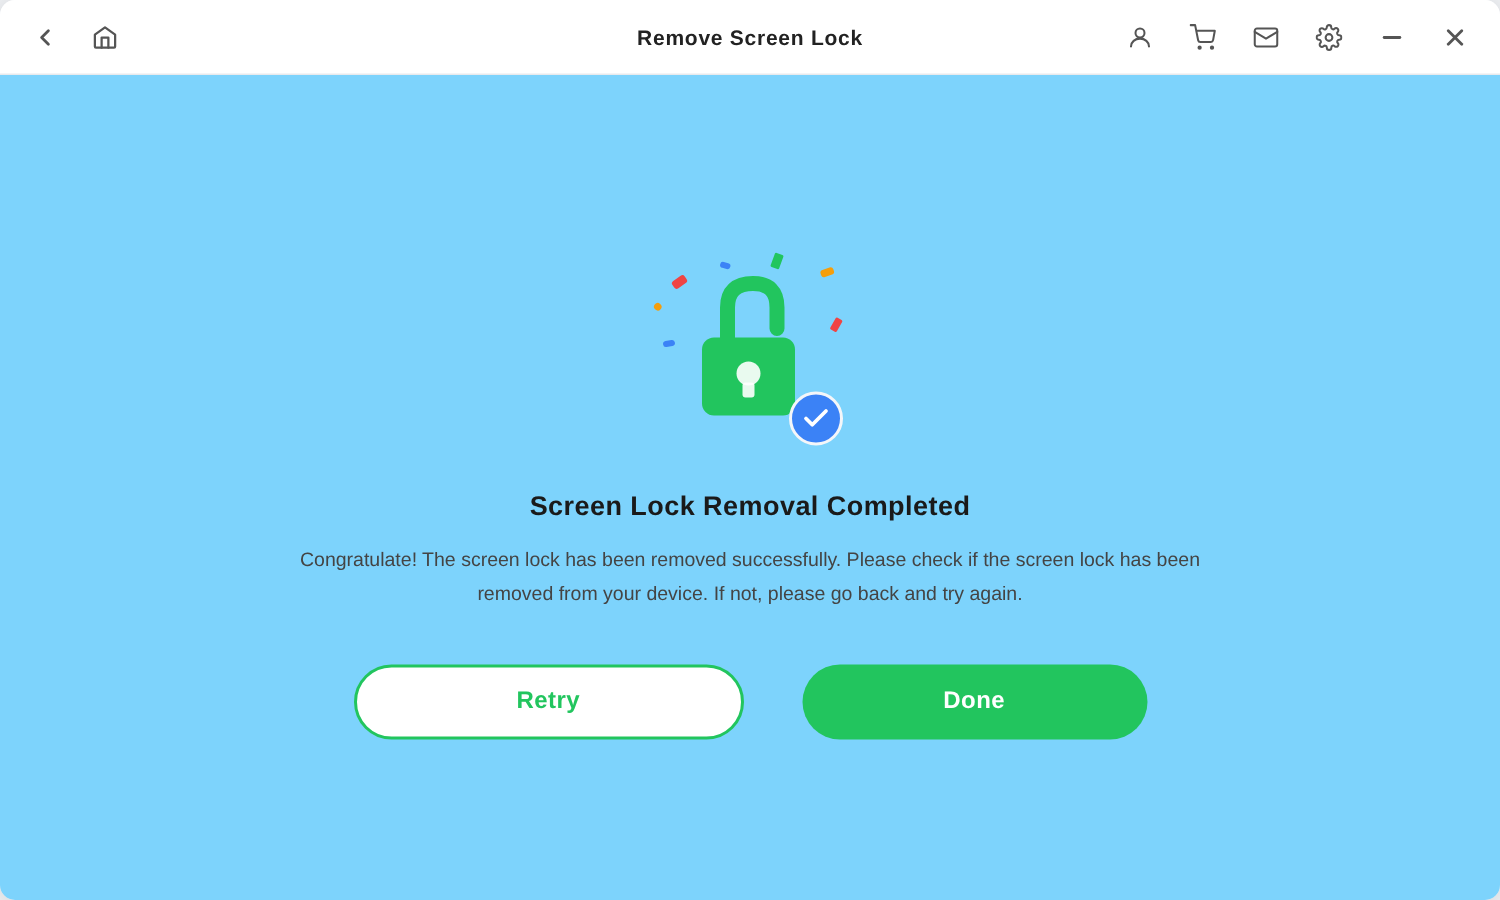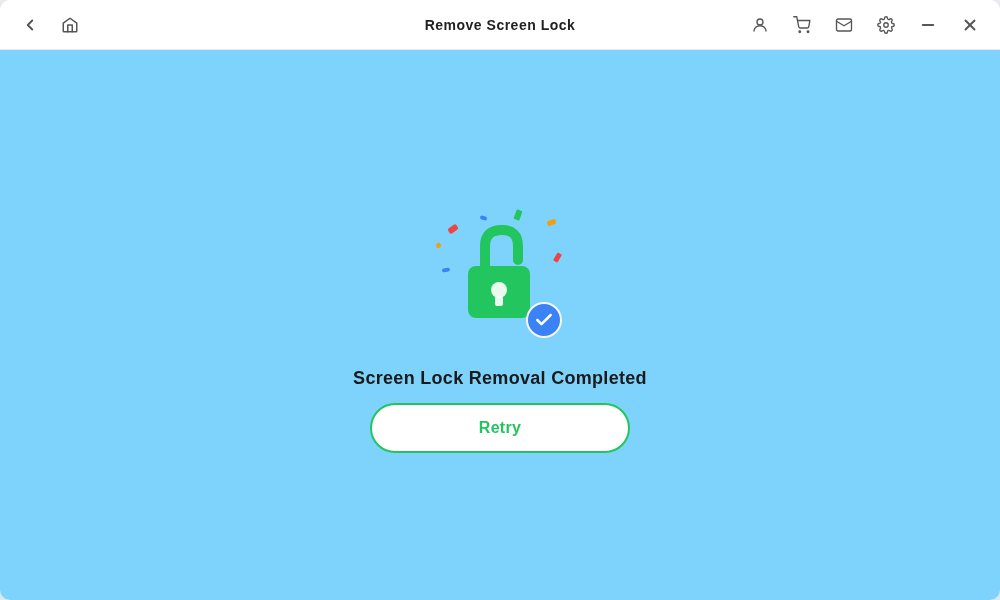--- a/index.html
+++ b/index.html
@@ -276,18 +276,20 @@
 
       <div class="check-badge">
         <svg viewBox="0 0 24 24" fill="none" stroke="white" stroke-width="3" stroke-linecap="round" stroke-linejoin="round">
           <polyline points="20 6 9 17 4 12"></polyline>
         </svg>
       </div>
     </div>
 
     <div class="completion-title">Screen Lock Removal Completed</div>
 
+    <div class="completion-description">Congratulate! The screen lock has been removed successfully. Please check if the screen lock has been removed from your device. If not, please go back and try again.</div>
 
     <div class="button-row">
       <button class="btn-retry">Retry</button>
+      <button class="btn-done">Done</button>
     </div>
   </div>
 </div>
 
 </body></html>

